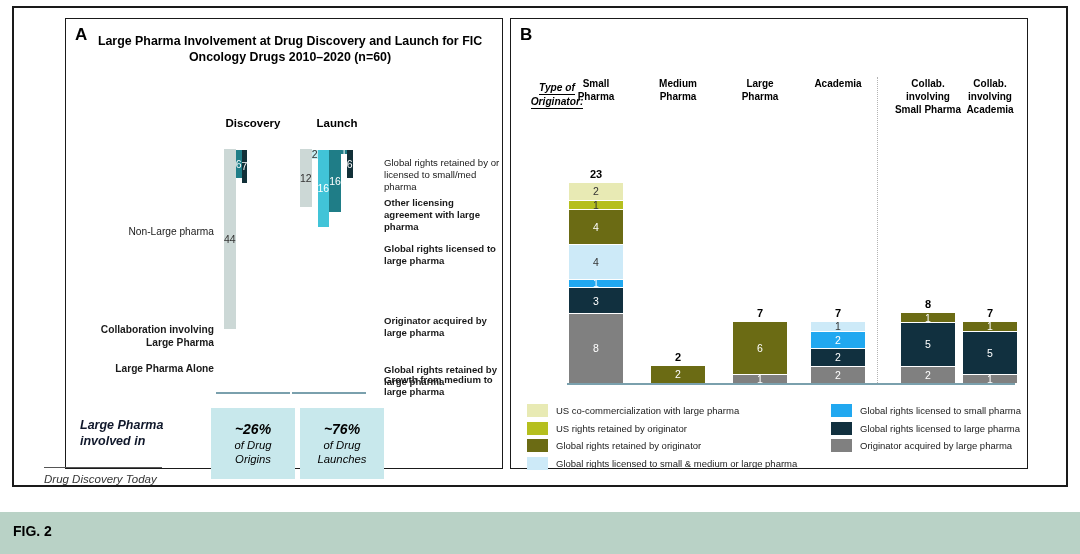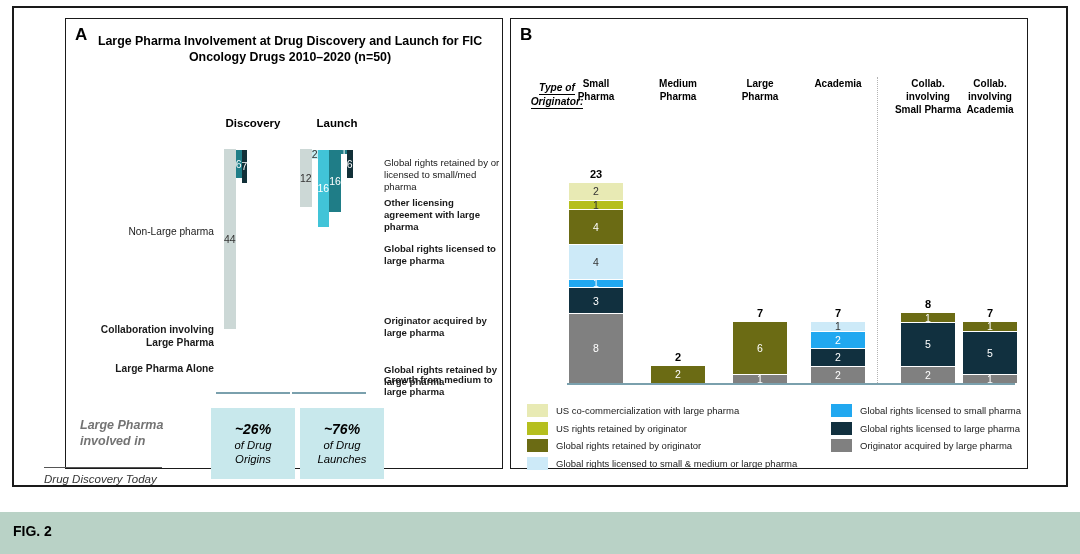--- a/index.html
+++ b/index.html
@@ -107,21 +107,21 @@
     color: #1a1a1a; line-height: 12px;
     font-size: 9.6px;
   }
   .rightlab.bold { font-weight: bold; }
 
   
   #pctLabel {
     position: absolute;
     left: 14px; top: 398px; width: 130px;
     font-size: 12.5px; font-weight: bold; font-style: italic;
-    line-height: 16px; color: #737373; text-align: left;
+    line-height: 16px; color: #0f172a; text-align: left;
   }
   .pctbox {
     position: absolute;
     top: 389px; width: 84px; height: 71px;
     background: #c8e8ec;
     display: flex; flex-direction: column;
     align-items: center; justify-content: center;
     font-style: italic; color: #000;
   }
   #pctbox1 { left: 145px; }
@@ -213,21 +213,21 @@
 </style>
 </head>
 <body>
 
 <div id="root">
 
   <div class="fig-frame">
 
     <div class="panel" id="panelA">
       <div class="panel-letter">A</div>
-      <div class="panel-title" id="titleA">Large Pharma Involvement at Drug Discovery and Launch for FIC Oncology Drugs 2010–2020 (n=50)</div>
+      <div class="panel-title" id="titleA">Large Pharma Involvement at Drug Discovery and Launch for FIC Oncology Drugs 2010–2020 (n=60)</div>
 
       <div class="colhead" id="headDiscovery">Discovery</div>
       <div class="colhead" id="headLaunch">Launch</div>
 
       <div class="stackA" id="stackDiscovery">
           <div class="seg" style="height: 179.82px; background: rgb(204, 216, 214); color: rgb(51, 51, 51);">
             <span>44</span>
           </div>
           <div class="seg" style="height: 29.16px; background: rgb(31, 125, 135); color: rgb(255, 255, 255);">
             <span>6</span>

